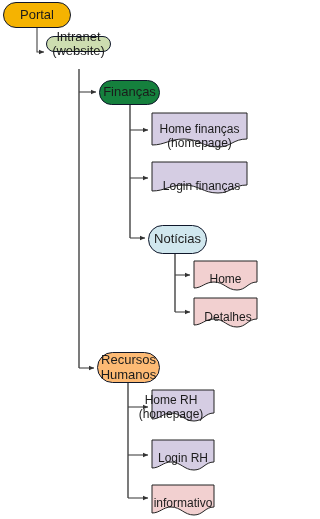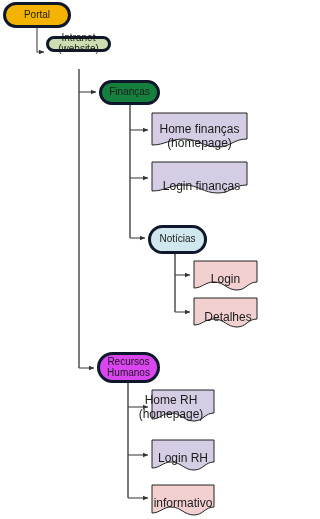--- a/index.html
+++ b/index.html
@@ -31,23 +31,23 @@
     box-sizing: border-box;
     display: flex;
     align-items: center;
     justify-content: center;
     text-align: center;
     line-height: 1.08;
     color: #1b1b1b;
     z-index: 3;
   }
   .node-term {
-    border: 3px solid #0f172a;
+    border: 1px solid #0f172a;
     border-radius: 999px;
-    font-size: 10px;
+    font-size: 13px;
   }
   .doc-wrap {
     position: absolute;
     z-index: 3;
   }
   .doc-wrap svg {
     position: absolute;
     left: 0;
     top: 0;
     display: block;
@@ -153,34 +153,34 @@
 
   <div class="node node-term" style="left:148px; top:225px; width:59px; height:29px; background:#d0e7ee;">
     <span class="lbl">Notícias</span>
   </div>
 
   <div class="doc-wrap" style="left:193px; top:260px; width:65px; height:31px;">
     <svg viewBox="0 0 65 31" width="65" height="31" xmlns="http://www.w3.org/2000/svg">
       <path d="M1,1 L64,1 L64,22 C55,22 53,30 44,30 C34,30 31,22 21,22 C12,22 9,28 1,28 Z" fill="#f2d0d0" stroke="#222222" stroke-width="1"></path>
     </svg>
     <div class="doc-label">
-      <span class="lbl">Login</span>
+      <span class="lbl">Home</span>
     </div>
   </div>
 
   <div class="doc-wrap" style="left:193px; top:297px; width:70px; height:31px;">
     <svg viewBox="0 0 65 31" width="65" height="31" xmlns="http://www.w3.org/2000/svg">
       <path d="M1,1 L64,1 L64,22 C55,22 53,30 44,30 C34,30 31,22 21,22 C12,22 9,28 1,28 Z" fill="#f2d0d0" stroke="#222222" stroke-width="1"></path>
     </svg>
     <div class="doc-label">
       <span class="lbl">Detalhes</span>
     </div>
   </div>
 
-  <div class="node node-term" style="left:97px; top:352px; width:63px; height:31px; background:#d946ef;">
+  <div class="node node-term" style="left:97px; top:352px; width:63px; height:31px; background:#fdba74;">
     <span class="lbl">Recursos
 Humanos</span>
   </div>
 
   <div class="doc-wrap" style="left:151px; top:389px; width:40px; height:33px;">
     <svg viewBox="0 0 64 33" width="64" height="33" xmlns="http://www.w3.org/2000/svg">
       <path d="M1,1 L63,1 L63,24 C54,24 52,32 43,32 C33,32 30,24 20,24 C12,24 9,30 1,30 Z" fill="#d5cde3" stroke="#222222" stroke-width="1"></path>
     </svg>
     <div class="doc-label two-line">
       <span class="lbl">Home RH

